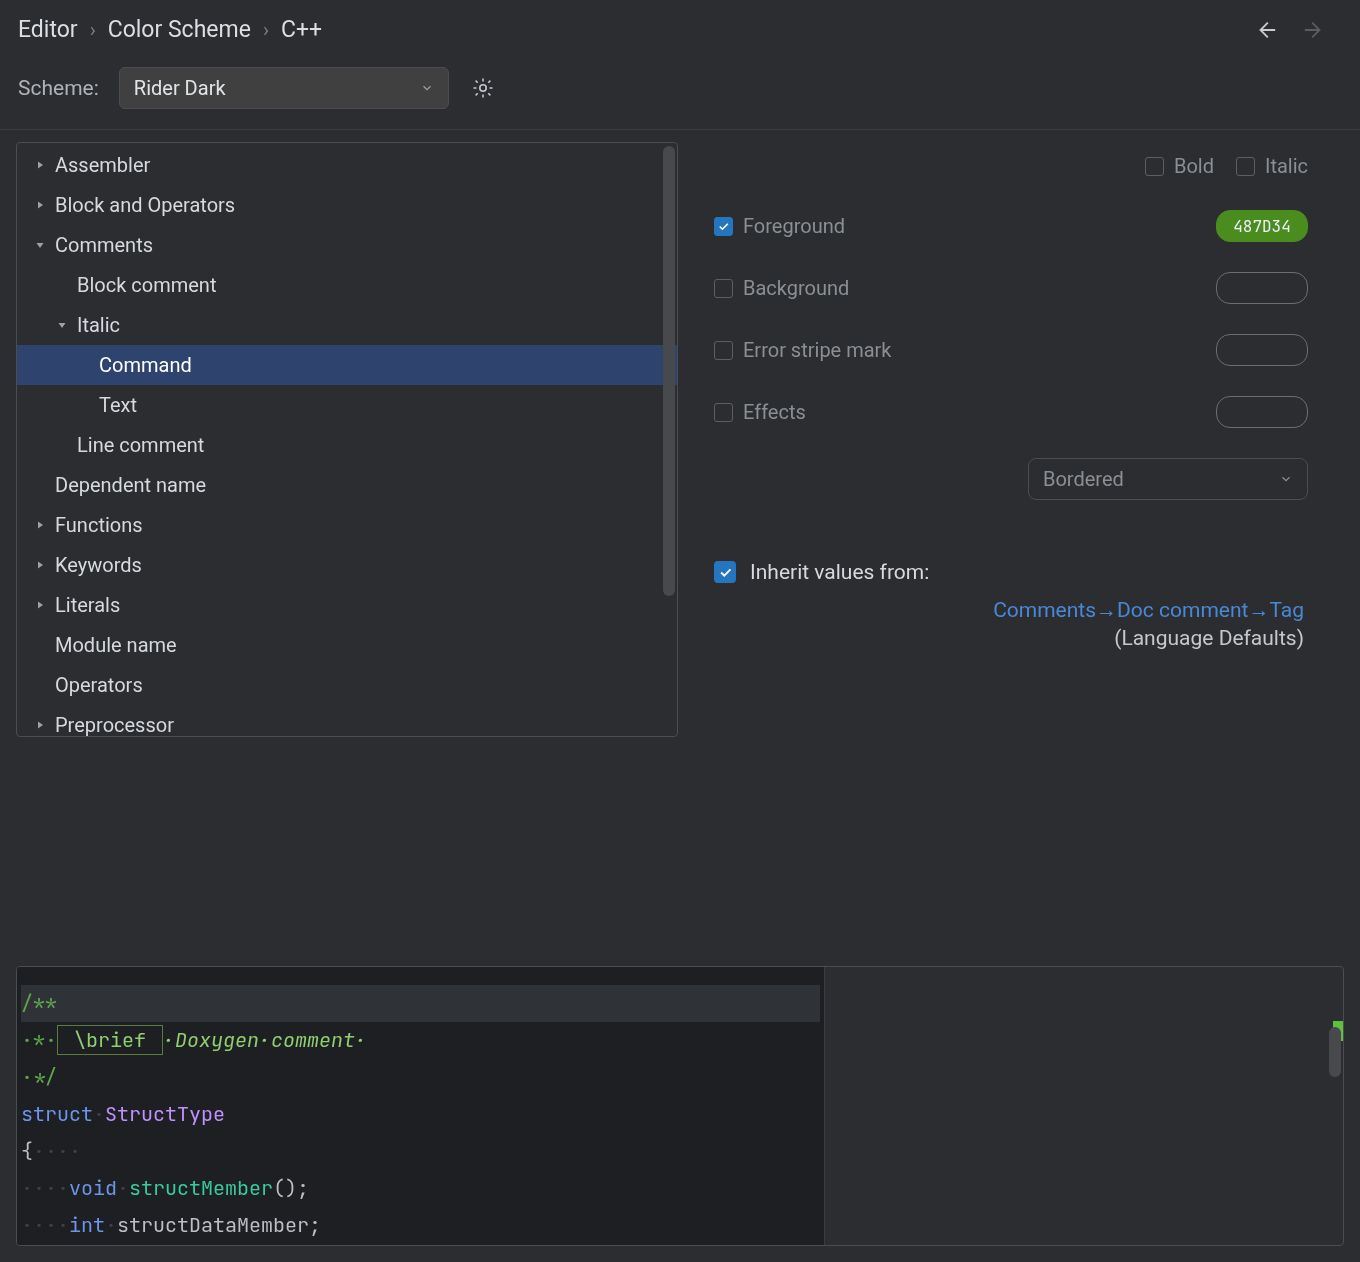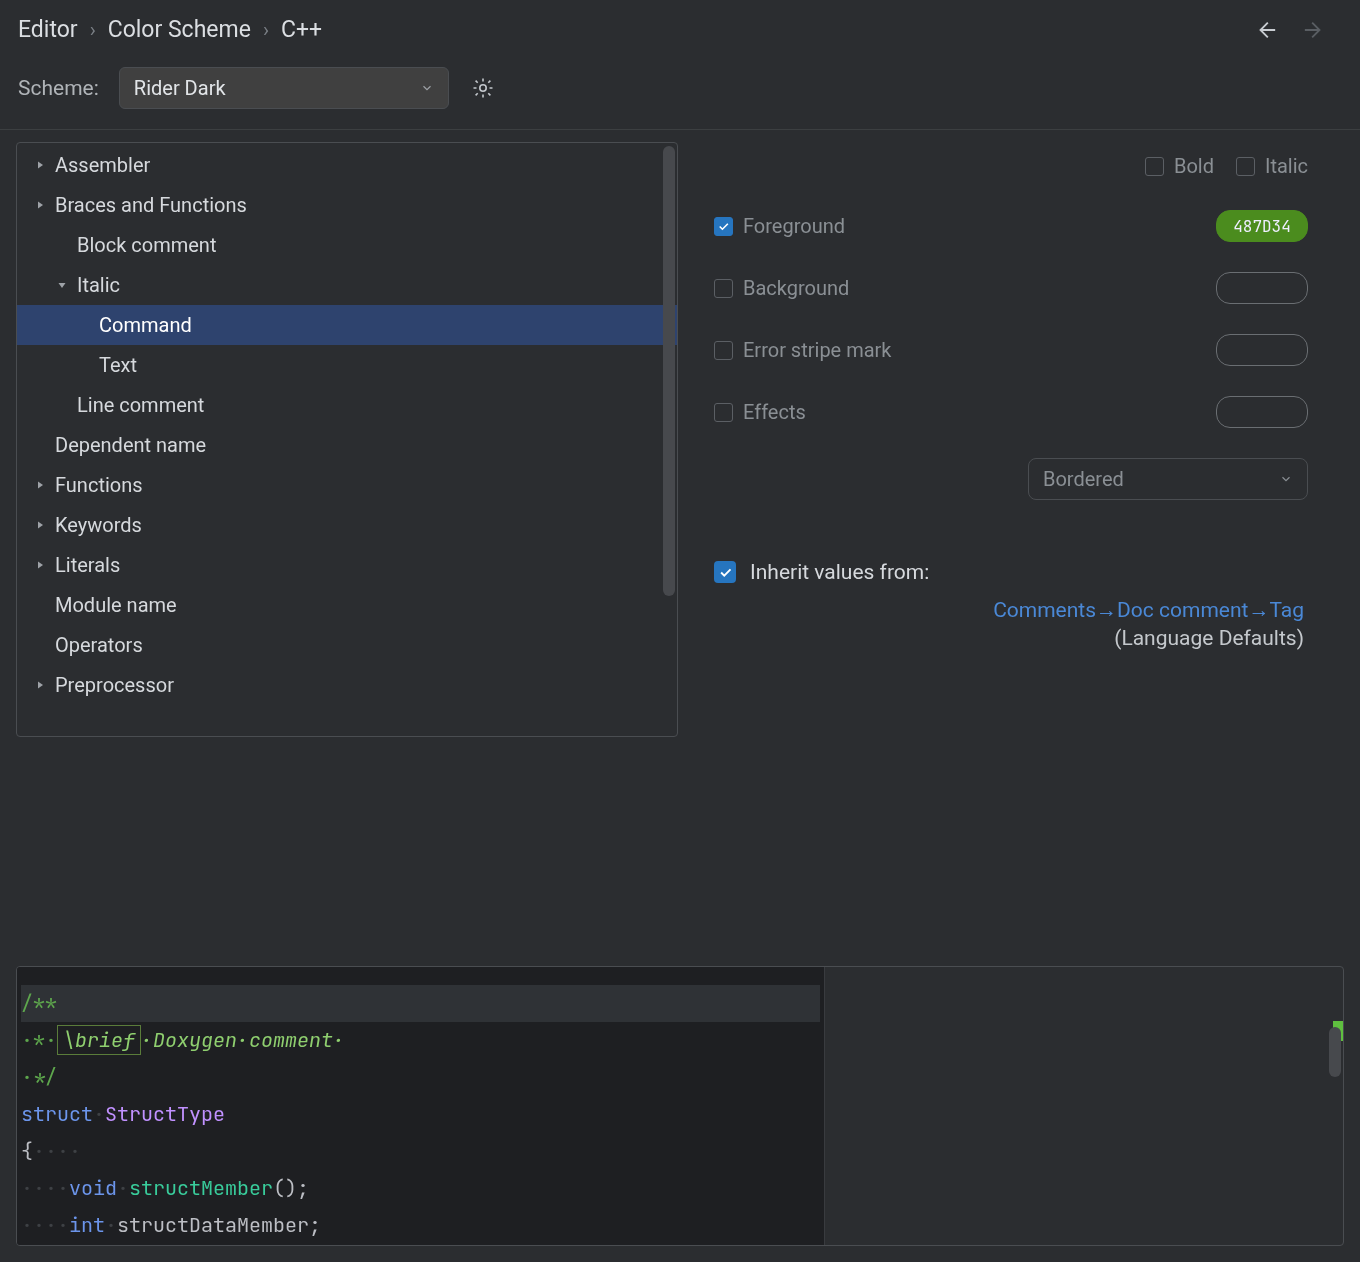--- a/index.html
+++ b/index.html
@@ -94,21 +94,21 @@
   .code-side{flex:1;position:relative;}
   .code-mk{position:absolute;right:0;top:54px;width:10px;height:20px;background:#5fbf3f;}
   .code-sb{position:absolute;right:2px;top:60px;width:12px;height:50px;background:#47494d;border-radius:6px;}
   .code .ln{white-space:pre;}
   .ws{color:#3e4145;}
   .kw{color:var(--code-keyword);}
   .ty{color:var(--code-type);}
   .fn{color:var(--code-fn);}
   .cm{color:var(--code-comment);}
   .cmi{color:var(--code-comment-italic);font-style:italic;}
-  .dcmd{color:var(--code-comment-italic);font-style:italic;border:1px solid #5a7c3a;padding:1px 5px;}
+  .dcmd{color:var(--code-comment-italic);border:1px solid #5a7c3a;padding:1px 16px;}
   .hl{background:#2f3236;display:inline-block;width:100%;}
   svg{display:block;}
 </style>
 </head>
 <body>
 
 <div class="root">
 
   <div class="crumbs">
     <span class="crumb">Editor</span>
@@ -160,21 +160,29 @@
                 </svg>
               </span>
               <span class="lbl">Assembler</span>
             </div>
             <div class="ti">
               <span class="arrw">
                 <svg width="12" height="12" viewBox="0 0 24 24" fill="currentColor">
                   <path d="M8 5l10 7-10 7z"></path>
                 </svg>
               </span>
-              <span class="lbl">Braces and Functions</span>
+              <span class="lbl">Block and Operators</span>
+            </div>
+            <div class="ti">
+              <span class="arrw">
+                <svg width="12" height="12" viewBox="0 0 24 24" fill="currentColor">
+                  <path d="M5 8l7 10 7-10z"></path>
+                </svg>
+              </span>
+              <span class="lbl">Comments</span>
             </div>
             <div class="ti">
               <span class="blank"></span>
               <span class="blank"></span>
               <span class="lbl">Block comment</span>
             </div>
             <div class="ti">
               <span class="blank"></span>
               <span class="arrw">
                 <svg width="12" height="12" viewBox="0 0 24 24" fill="currentColor">

